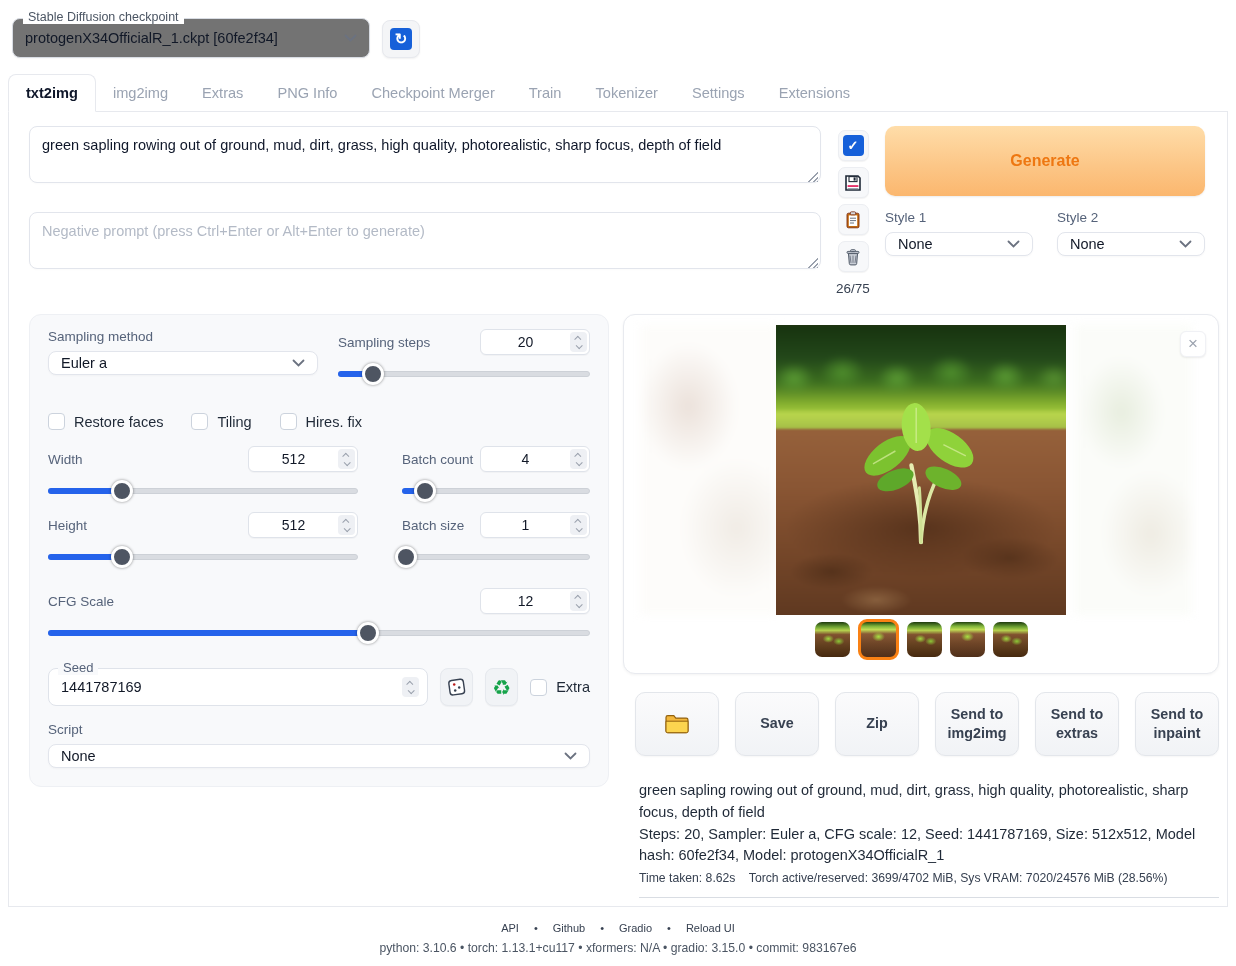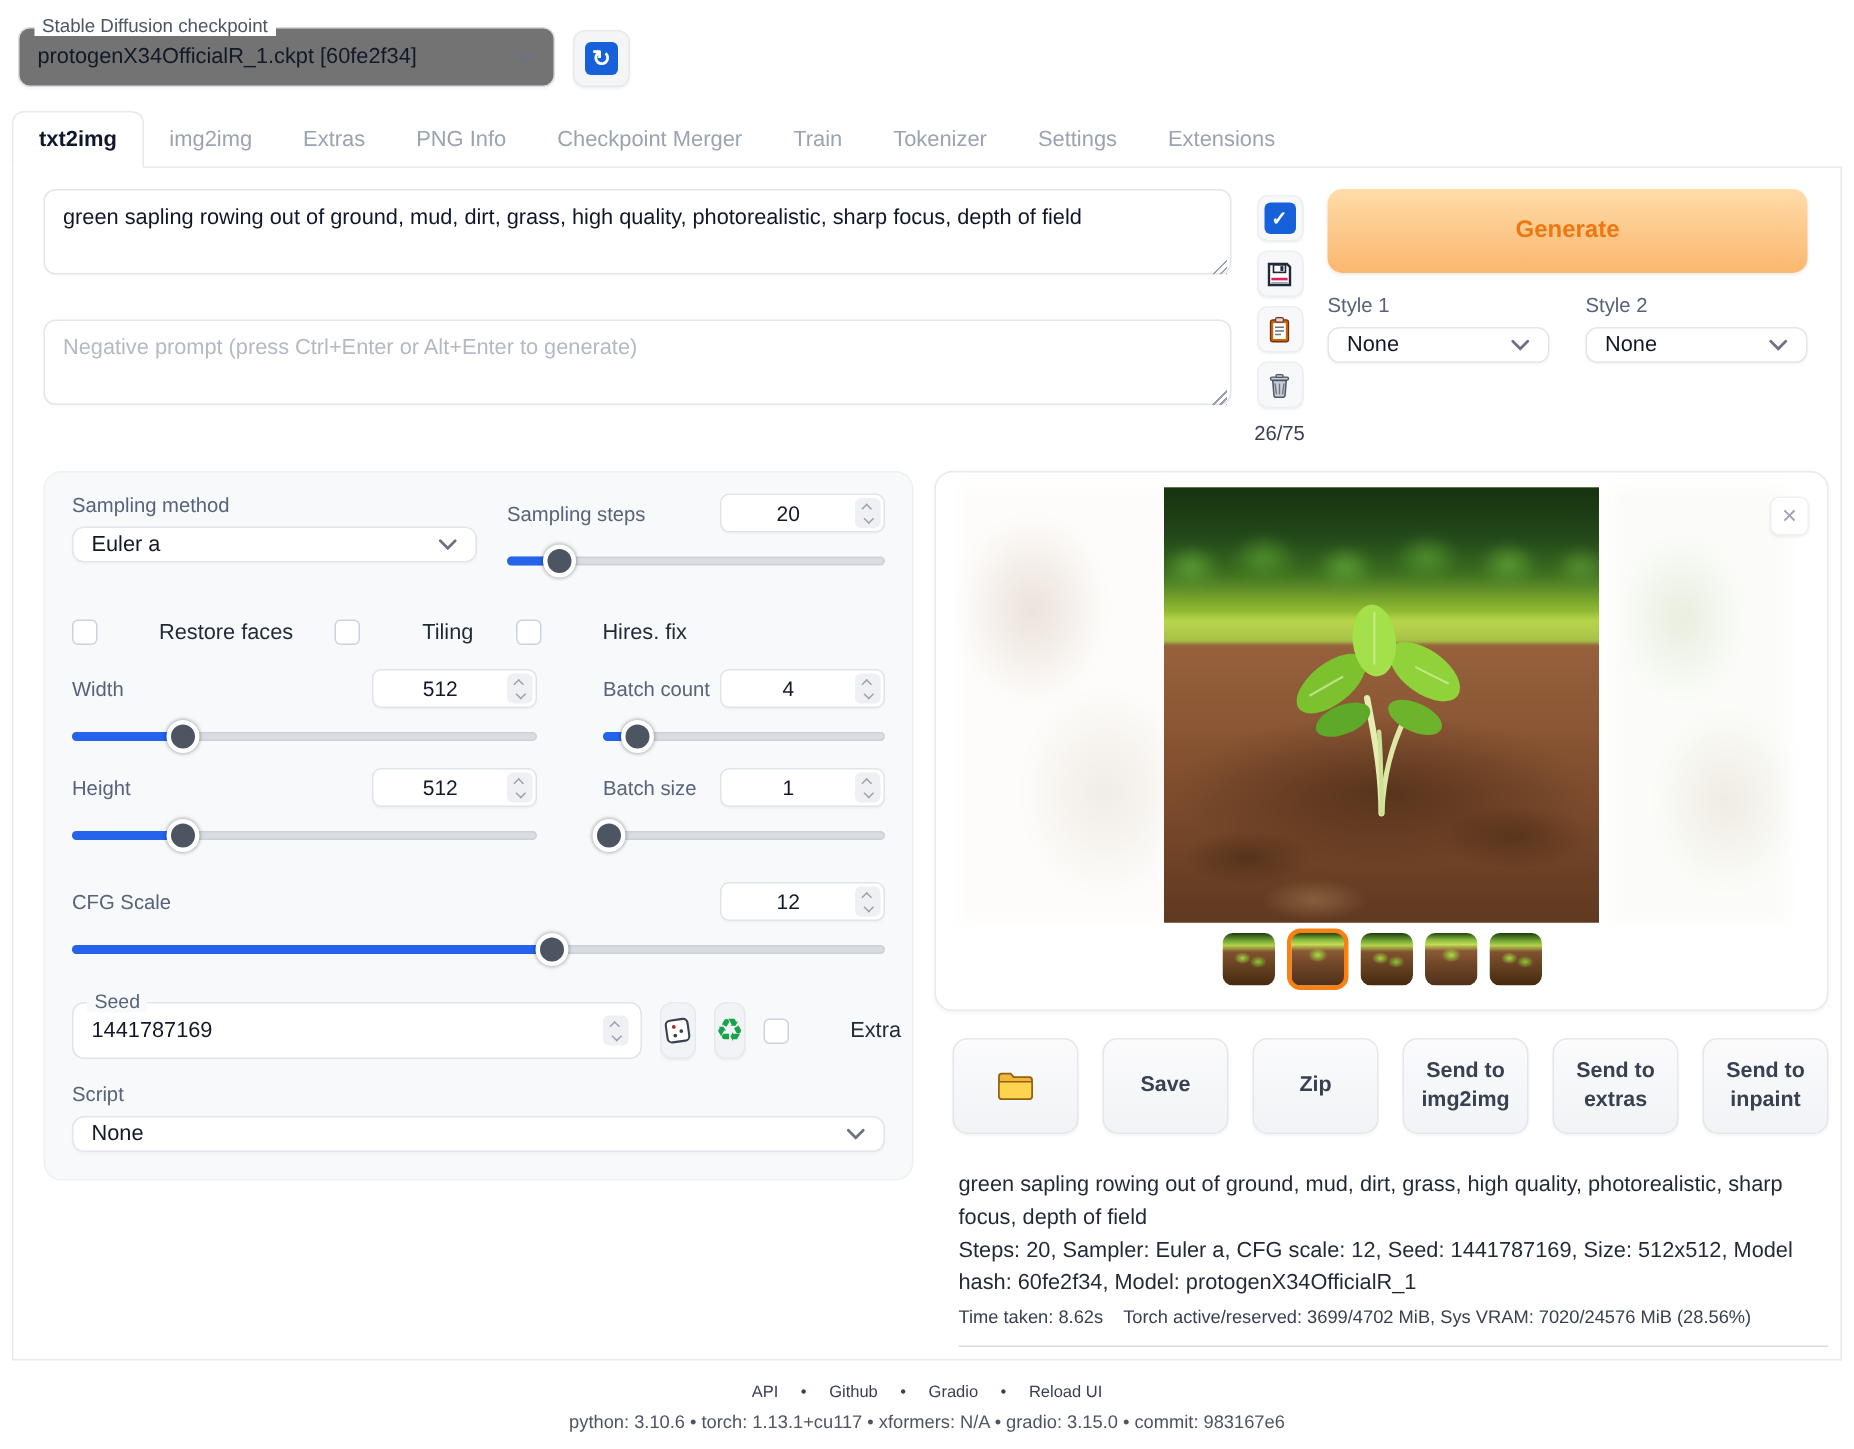--- a/index.html
+++ b/index.html
@@ -45,21 +45,21 @@
 
   .tool-col { width:40px; display:flex; flex-direction:column; align-items:center; gap:6px; padding-top:4px; }
   .tool-btn { width:31px; height:31px; border-radius:7px; background:#f7f8fa; border:1px solid #eceef2;
               display:flex; align-items:center; justify-content:center; box-shadow:0 1px 1px rgba(0,0,0,.05);
               cursor:pointer; }
   .tool-blue { width:21px; height:21px; background:#1660d9; border-radius:4px; color:#fff;
                display:flex; align-items:center; justify-content:center; font-size:13px; font-weight:bold; }
   .token-counter { font-size:13.5px; color:#374151; margin-top:3px; }
 
   .gen-col { width:320px; }
-  .generate-btn { width:100%; height:56px; border:none; border-radius:10px; cursor:pointer;
+  .generate-btn { width:100%; height:70px; border:none; border-radius:10px; cursor:pointer;
                   background:linear-gradient(180deg,#ffdda9 0%,#fcc788 55%,#fbb76e 100%);
                   color:#ee7711; font-family:"Liberation Sans",sans-serif; font-size:16px; font-weight:700;
                   box-shadow:0 1px 2px rgba(0,0,0,.08); }
   .styles-row { display:flex; gap:24px; margin-top:14px; }
   .style-group { flex:1; }
   .field-label { font-size:13.5px; color:#56637a; }
   .select { height:24px; margin-top:7px; border:1px solid #e2e5ec; border-radius:8px; background:#fff;
             display:flex; align-items:center; justify-content:space-between; padding:0 12px;
             font-size:14.5px; color:#111827; box-shadow:0 1px 2px rgba(0,0,0,.03); cursor:pointer; }
 
@@ -87,21 +87,21 @@
                    border:1px solid #cdd1d7; border-radius:4px; }
   .slider .fill { position:absolute; top:8px; left:0; height:6px; width:var(--pct,0%);
                   background:#2563eb; border-radius:4px 0 0 4px; }
   .slider .handle { position:absolute; top:0; left:var(--pct,0%); transform:translateX(-50%);
                     width:22px; height:22px; border-radius:50%; background:#4e5562;
                     border:3px solid #fff; box-shadow:0 0 3px rgba(0,0,0,.45); }
 
   .checks-row { display:flex; gap:28px; margin-top:28px; align-items:center; }
   .check-item { display:flex; gap:9px; align-items:center; cursor:pointer; }
   .cb { width:17px; height:17px; border:1.5px solid #ccd3dd; border-radius:4px; background:#fff; flex:none; }
-  .check-label { font-size:14.5px; color:#1f2937;margin-left:32px; }
+  .check-label { font-size:14.5px; color:#1f2937; }
 
   .dims-row { display:flex; gap:44px; margin-top:16px; }
   .dims-left { flex:0 0 310px; }
   .dims-right { flex:1; }
   .dim-group { margin-bottom:10px; }
 
   .cfg-group { margin-top:10px; }
 
   .seed-row { display:flex; gap:12px; margin-top:24px; align-items:center; }
   .seed-box { flex:0 0 380px; height:38px; border:1px solid #dfe3ea; border-radius:8px; background:#fff;

